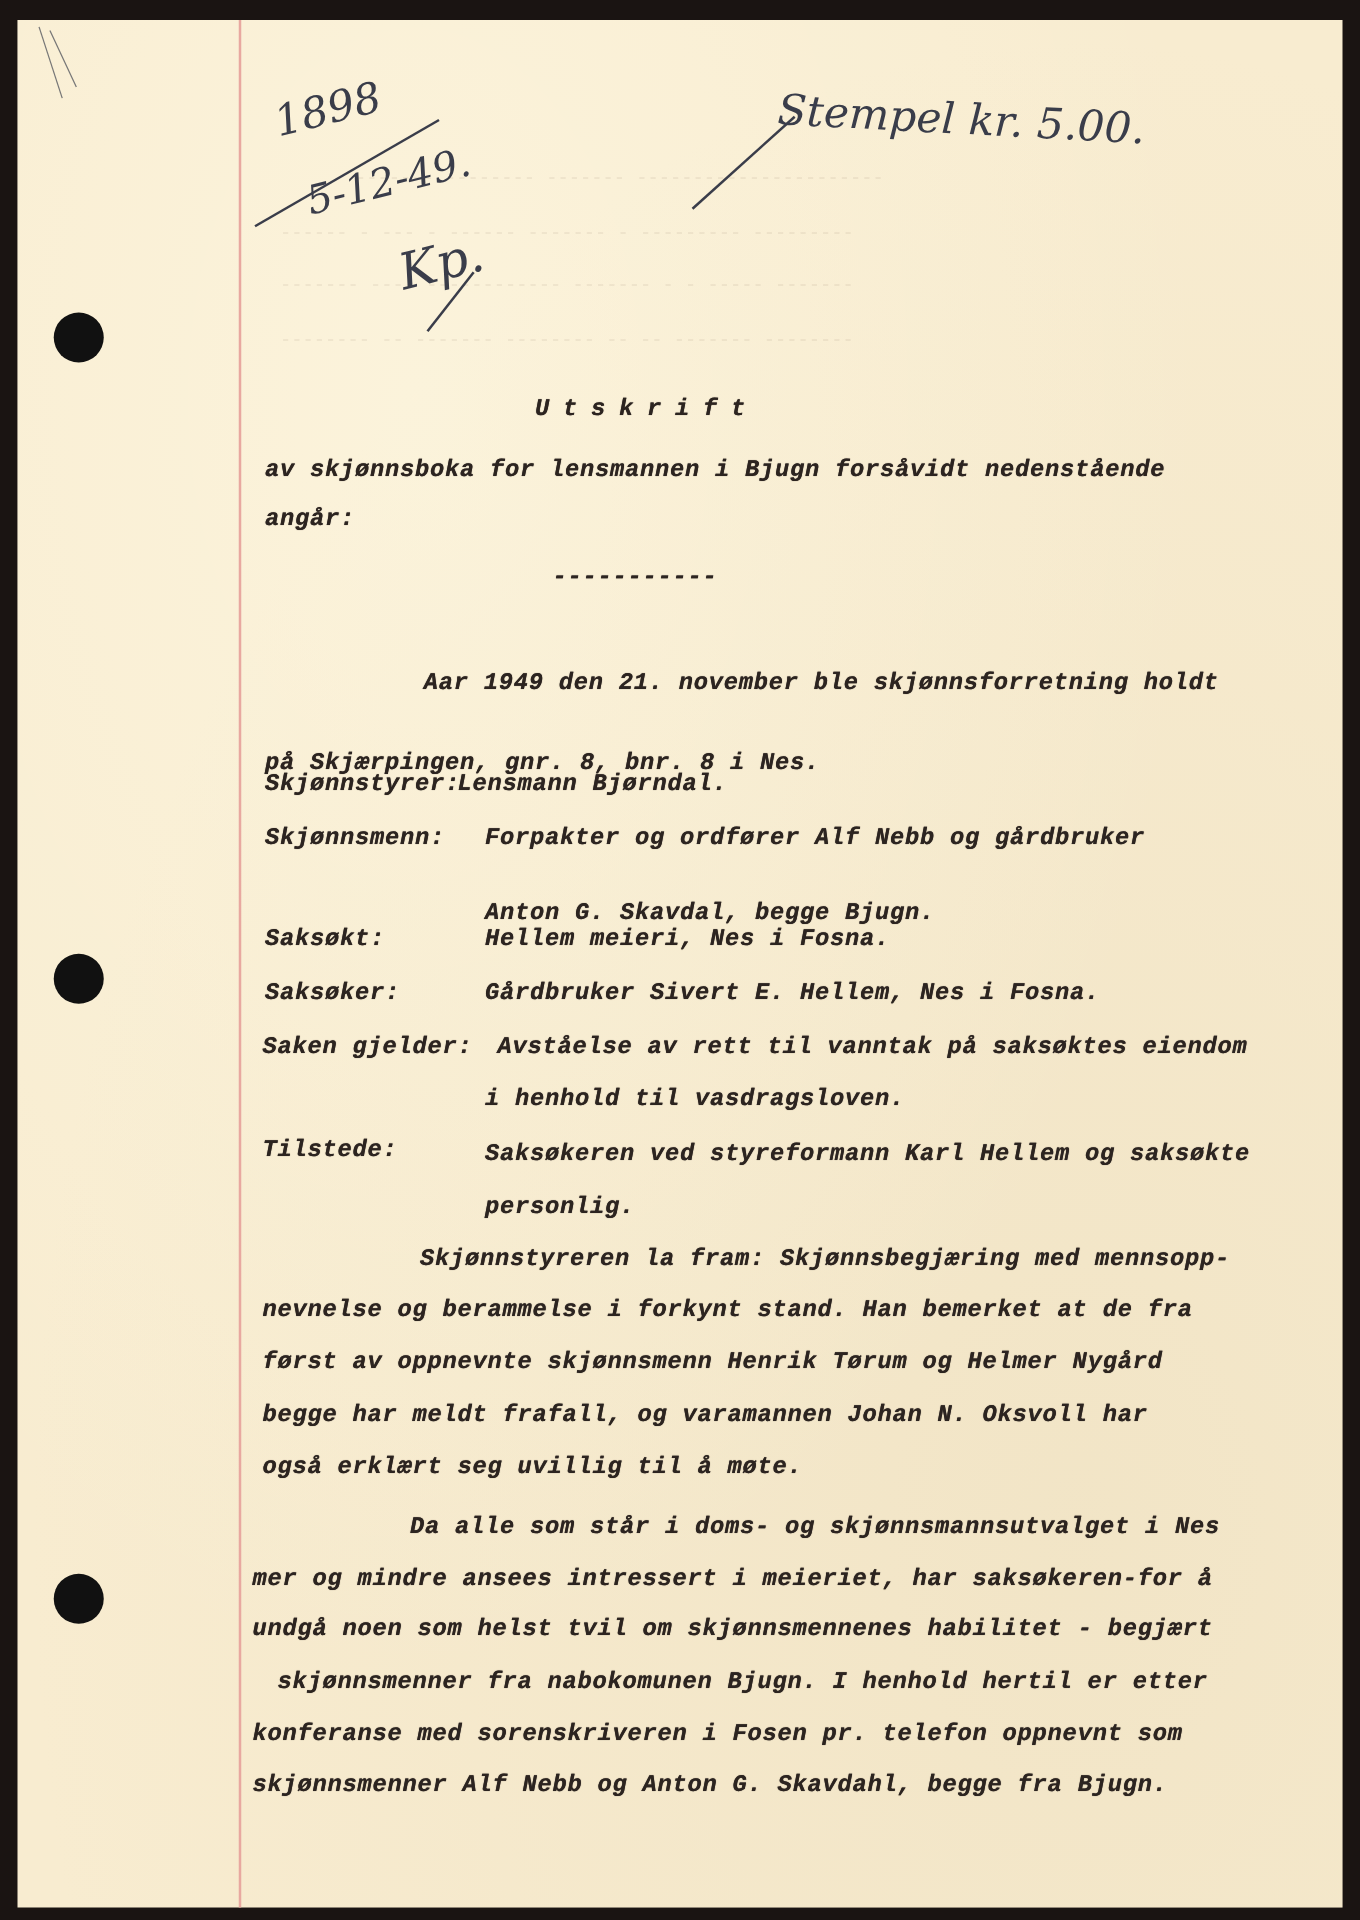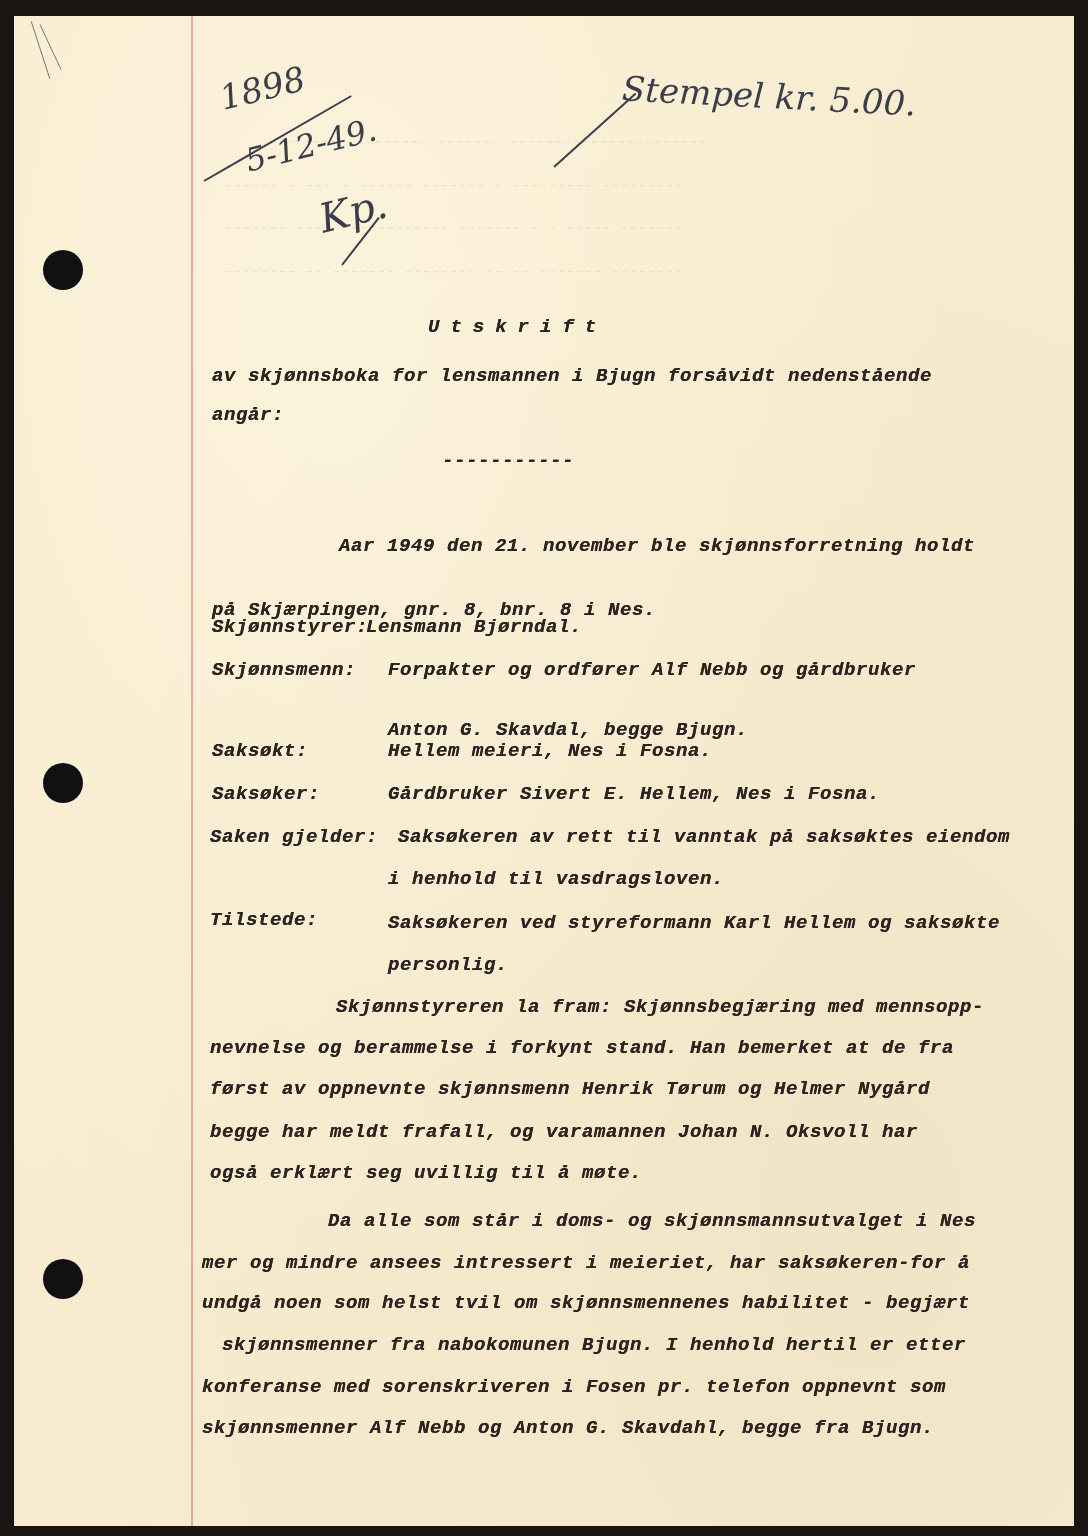--- a/index.html
+++ b/index.html
@@ -88,21 +88,21 @@
   <div class="typed" style="left:374px; top:643px;">Forpakter og ordfører Alf Nebb og gårdbruker</div>
   <div class="typed" style="left:374px; top:683px;margin-top:20px;">Anton G. Skavdal, begge Bjugn.</div>
 
   <div class="typed" style="left:198px; top:724px;">Saksøkt:</div>
   <div class="typed" style="left:374px; top:724px;">Hellem meieri, Nes i Fosna.</div>
 
   <div class="typed" style="left:198px; top:767px;">Saksøker:</div>
   <div class="typed" style="left:374px; top:767px;">Gårdbruker Sivert E. Hellem, Nes i Fosna.</div>
 
   <div class="typed" style="left:196px; top:810px;">Saken gjelder:</div>
-  <div class="typed" style="left:384px; top:810px;">Saksøkeren av rett til vanntak på saksøktes eiendom</div>
+  <div class="typed" style="left:384px; top:810px;">Avståelse av rett til vanntak på saksøktes eiendom</div>
   <div class="typed" style="left:374px; top:852px;">i henhold til vasdragsloven.</div>
 
   <div class="typed" style="left:196px; top:893px;">Tilstede:</div>
   <div class="typed" style="left:374px; top:896px;">Saksøkeren ved styreformann Karl Hellem og saksøkte</div>
   <div class="typed" style="left:374px; top:938px;">personlig.</div>
 
   <div class="typed" style="left:322px; top:980px;text-align:right;">Skjønnstyreren la fram: Skjønnsbegjæring med mennsopp-</div>
   <div class="typed" style="left:196px; top:1021px;text-align:center;">nevnelse og berammelse i forkynt stand. Han bemerket at de fra</div>
   <div class="typed" style="left:196px; top:1062px;">først av oppnevnte skjønnsmenn Henrik Tørum og Helmer Nygård</div>
   <div class="typed" style="left:196px; top:1146px;">også erklært seg uvillig til å møte.</div>

